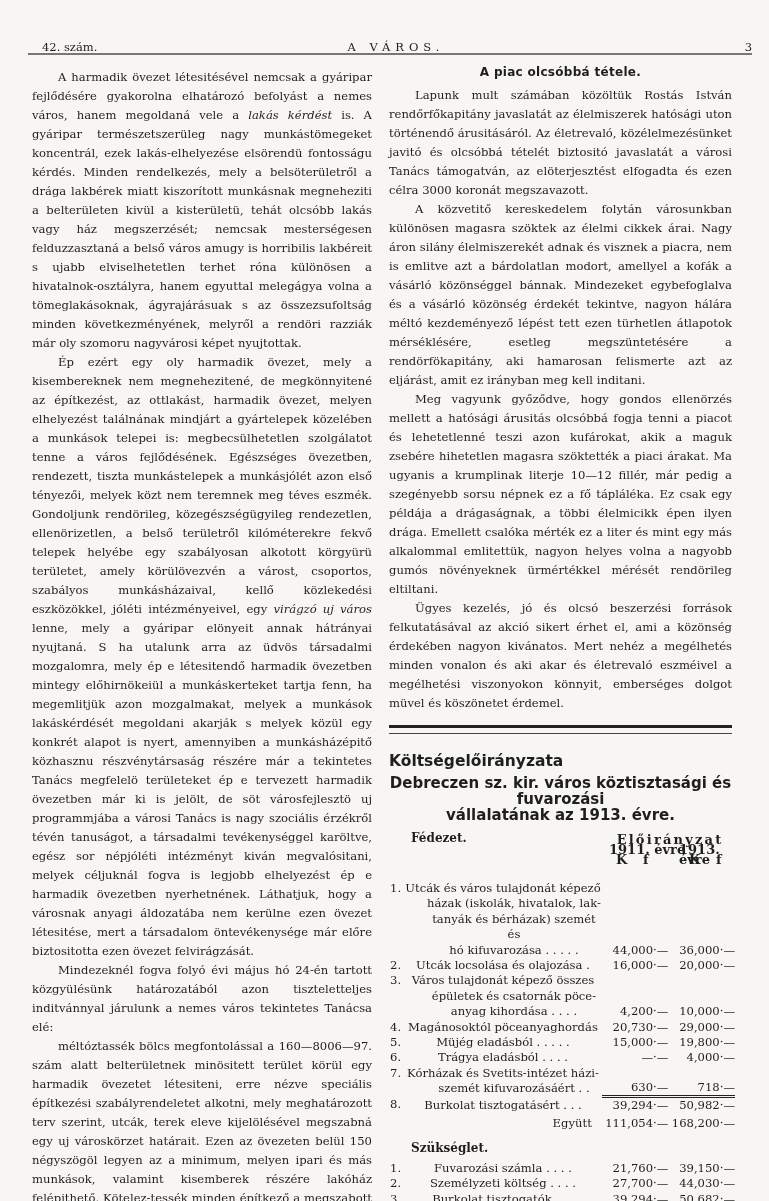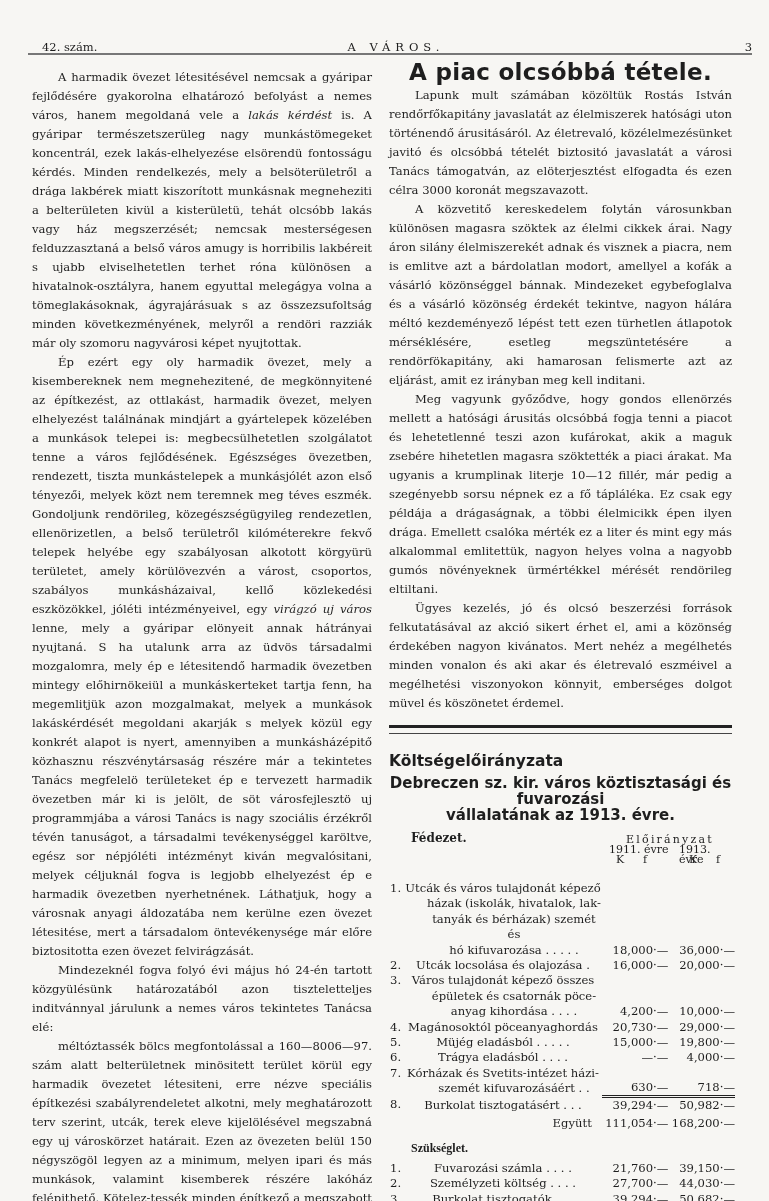--- a/index.html
+++ b/index.html
@@ -26,39 +26,39 @@
       font-size: 11.6px; line-height: 19px;
       text-align: justify;
       hyphens: manual;
     }
     .col.left { left: 32px; width: 340px; }
     .col.right { left: 389px; width: 343px; }
     .col p { margin: 0; text-indent: 26px; }
     em { font-style: italic; }
     .art-title {
       font-family: "DejaVu Sans", "Liberation Sans", sans-serif;
-      font-weight: bold; font-size: 23px; text-align: center;
+      font-weight: bold; font-size: 12px; text-align: center;
       line-height: 20px; margin: -6px 0 4px 0; letter-spacing: 0.3px;
     }
     .double-rule {
       margin: 12px 0 0 0; height: 5px; border-top: 3px solid #222; border-bottom: 1px solid #444;
     }
     .budget-title {
       font-family: "DejaVu Sans", "Liberation Sans", sans-serif;
       font-weight: bold; text-align: left; font-size: 15.5px; line-height: 19px;
       margin-top: 18px;
     }
     .budget-sub {
       font-family: "DejaVu Sans", "Liberation Sans", sans-serif;
       font-weight: bold; text-align: center; font-size: 15px; line-height: 16px;
       margin-top: 4px;
     }
     .sec-head { font-weight: bold; font-size: 12px; margin: 6px 0 0 22px; line-height: 18px; }
     .colhead {
-      position: relative; height: 34px; font-size: 11px; line-height: 10px; font-weight: normal;
+      position: relative; height: 34px; font-size: 13px; line-height: 10px; font-weight: bold;
     }
     .colhead .h1 { position: absolute; left: 226px; width: 110px; text-align: center; top: -12px; letter-spacing: 2.2px; }
     .colhead .y1 { position: absolute; left: 220px; top: -2px; }
     .colhead .y2 { position: absolute; left: 290px; top: -2px; }
     .colhead .k1 { position: absolute; left: 227px; top: 8px; }
     .colhead .f1 { position: absolute; left: 254px; top: 8px; }
     .colhead .k2 { position: absolute; left: 300px; top: 8px; }
     .colhead .f2 { position: absolute; left: 327px; top: 8px; }
     table.budget { border-collapse: collapse; width: 346px; font-size: 11.6px; line-height: 15.4px; }
     table.budget td { padding: 0; vertical-align: bottom; }
@@ -111,21 +111,21 @@
     <span class="f1">f</span>
     <span class="k2">K</span>
     <span class="f2">f</span>
   </div>
 
   <table class="budget">
     <tbody id="income-body">
         <tr>
           <td class="idx">1.</td>
           <td class="lbl"><span>Utcák és város tulajdonát képező</span><span class="cont">házak (iskolák, hivatalok, lak-</span><span class="cont">tanyák és bérházak) szemét és</span><span class="cont">hó kifuvarozása . . . . .</span></td>
-          <td class="amt">18,000·—</td>
+          <td class="amt">44,000·—</td>
           <td class="amt">36,000·—</td>
         </tr>
         <tr>
           <td class="idx">2.</td>
           <td class="lbl"><span>Utcák locsolása és olajozása .</span></td>
           <td class="amt">16,000·—</td>
           <td class="amt">20,000·—</td>
         </tr>
         <tr>
           <td class="idx">3.</td>
@@ -165,21 +165,21 @@
         </tr>
         <tr class="total">
           <td></td>
           <td class="egyutt">Együtt</td>
           <td class="amt">111,054·—</td>
           <td class="amt">168,200·—</td>
         </tr>
       </tbody>
   </table>
 
-  <div class="sec-head" style="margin-top:8px;font-family:Liberation Serif, serif;">Szükséglet.</div>
+  <div class="sec-head" style="margin-top:8px;">Szükséglet.</div>
 
   <table class="budget" style="margin-top:4px;">
     <tbody id="expense-body">
         <tr>
           <td class="idx">1.</td>
           <td class="lbl"><span>Fuvarozási számla . . . .</span></td>
           <td class="amt">21,760·—</td>
           <td class="amt">39,150·—</td>
         </tr>
         <tr>

